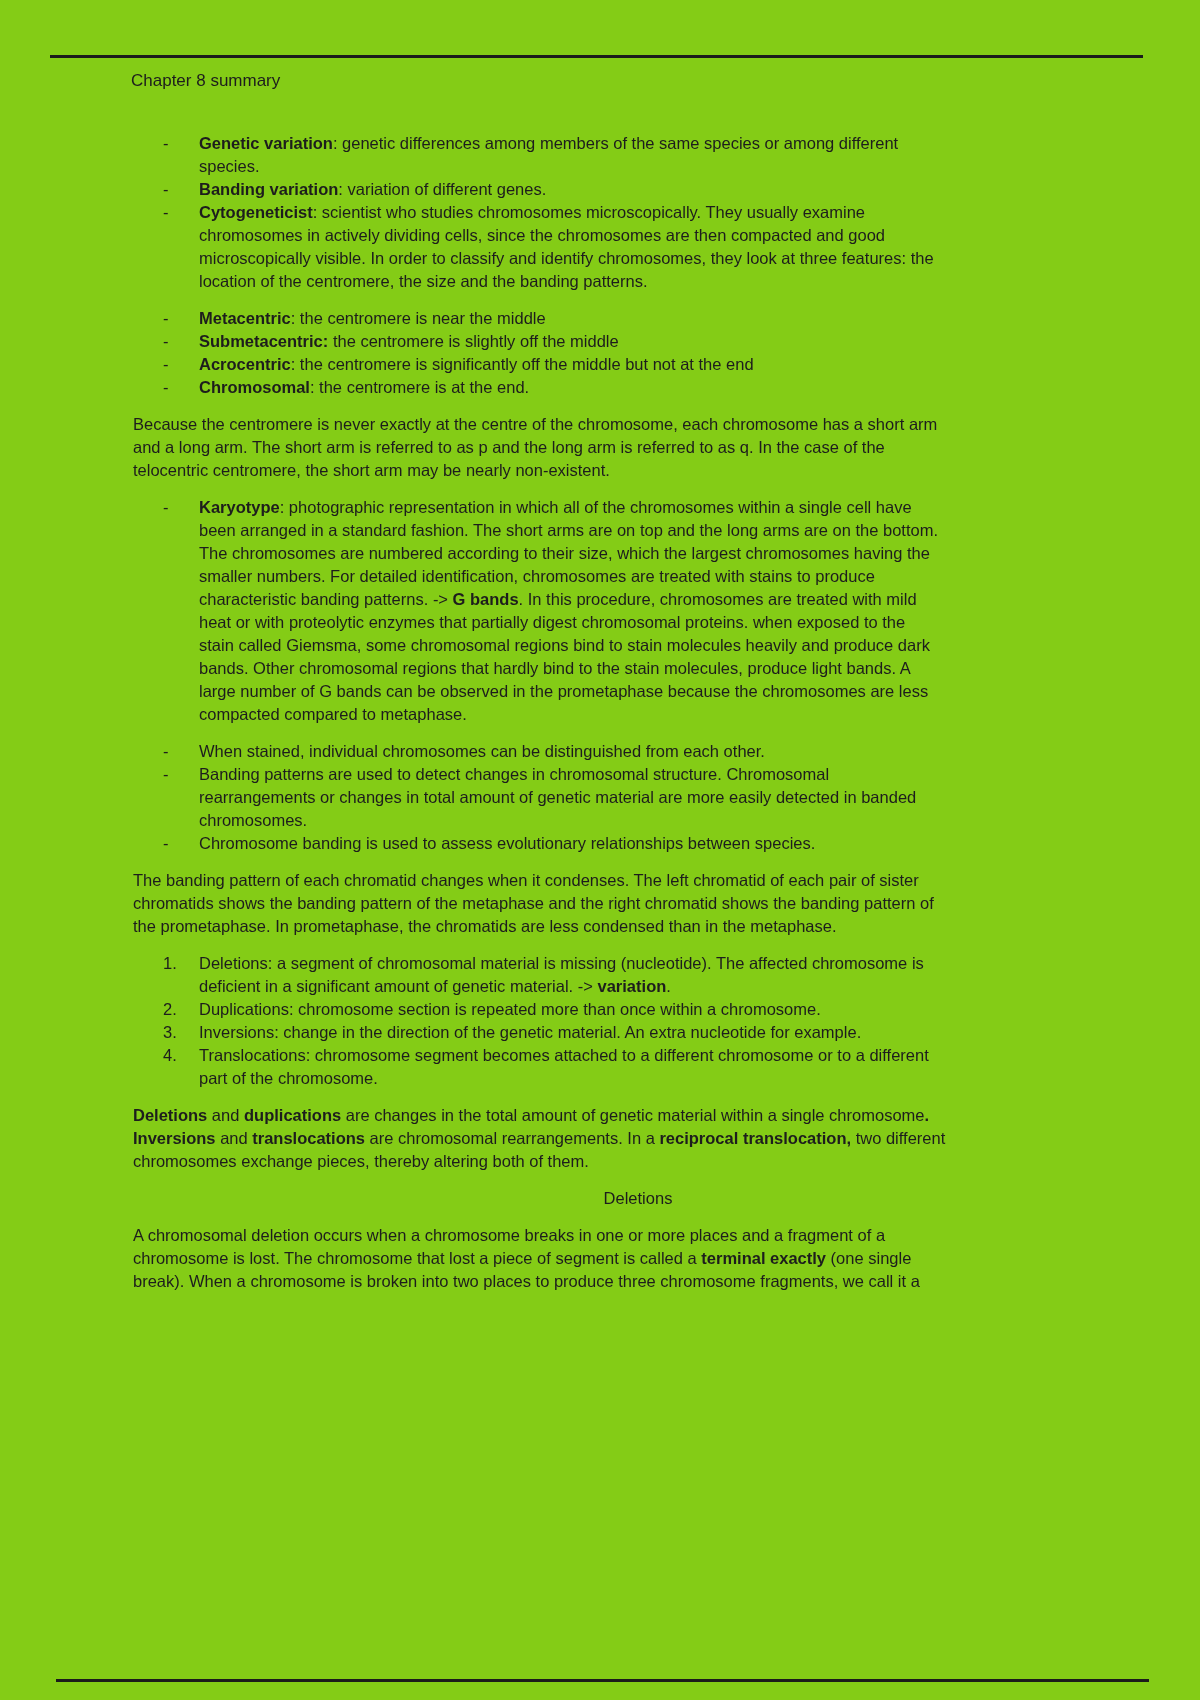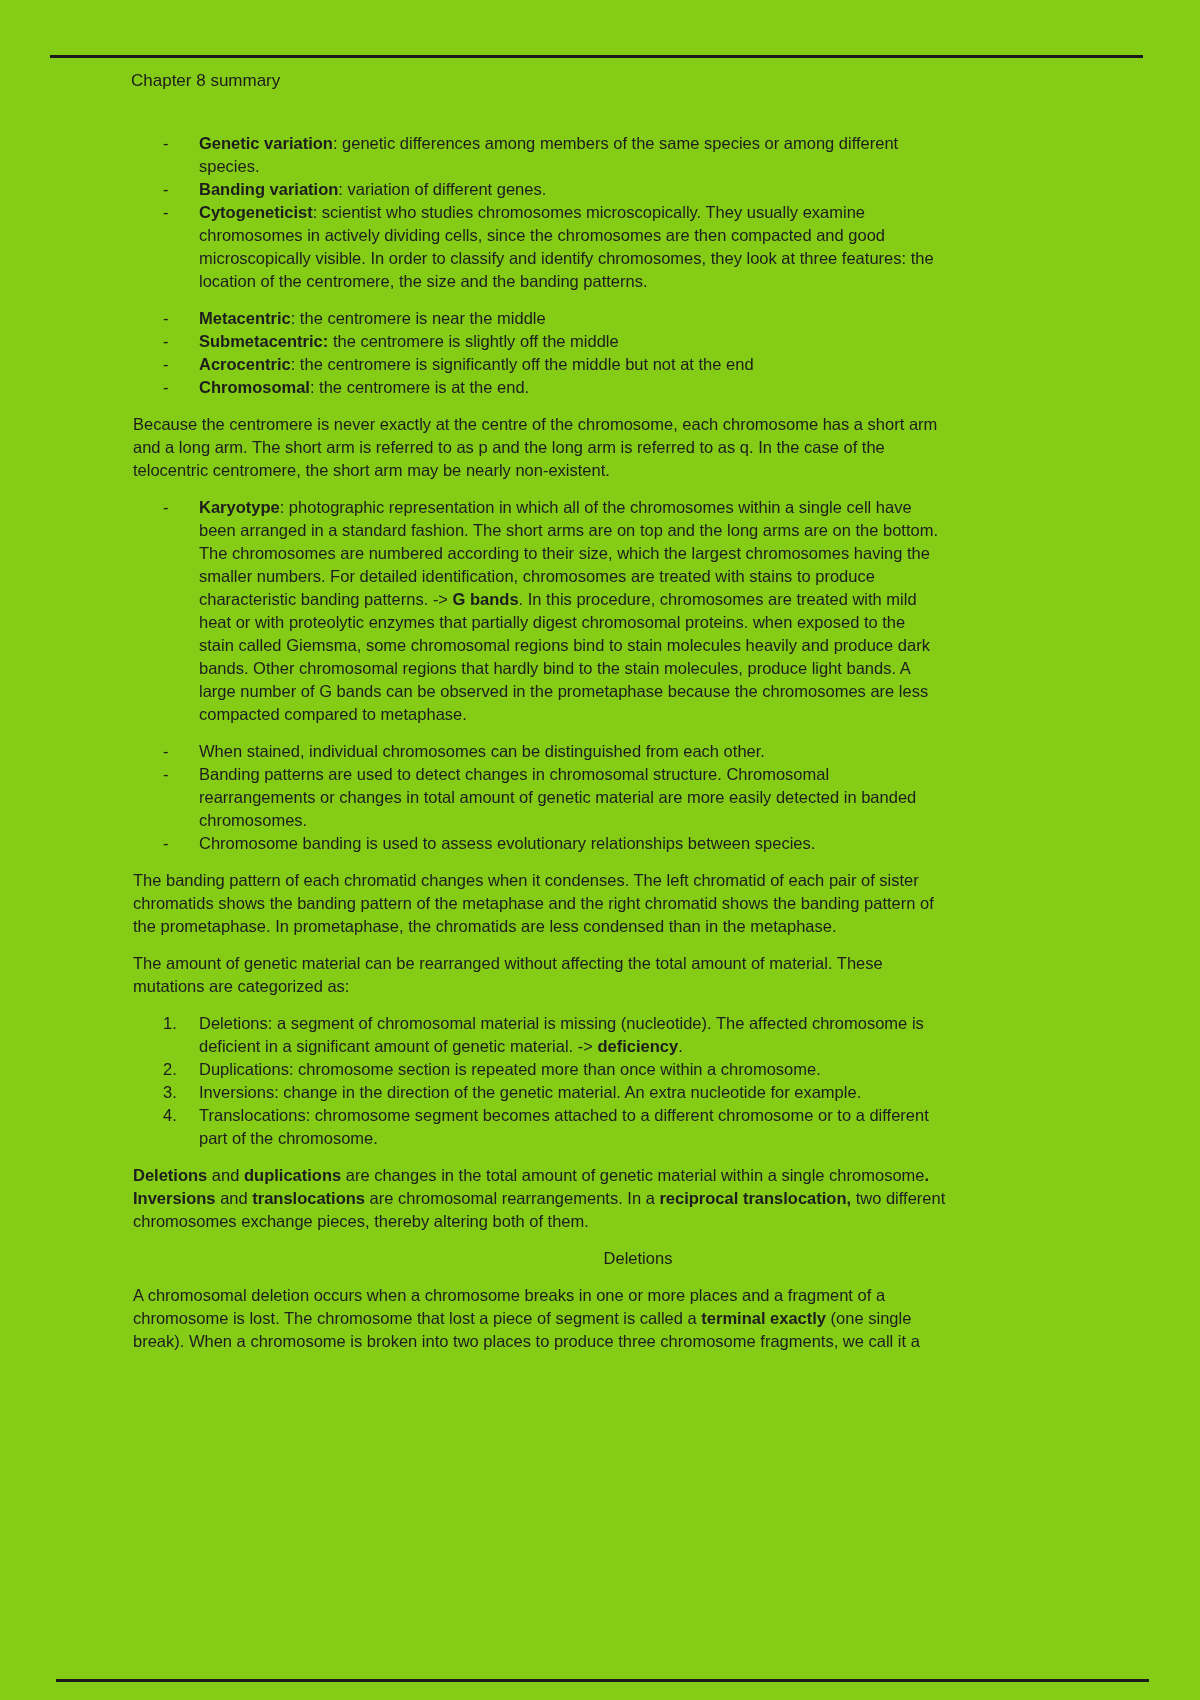--- a/index.html
+++ b/index.html
@@ -123,27 +123,25 @@
 chromosomes.</span></div>
         </div>
         <div class="li">
           <span class="marker">-</span>
           <div class="li-text"><span>Chromosome banding is used to assess evolutionary relationships between species.</span></div>
         </div>
       </div>
       <div class="block para"><span>The banding pattern of each chromatid changes when it condenses. The left chromatid of each pair of sister
 chromatids shows the banding pattern of the metaphase and the right chromatid shows the banding pattern of
 the prometaphase. In prometaphase, the chromatids are less condensed than in the metaphase.</span></div>
-      <div class="block para"><span>The amount of genetic material can be rearranged without affecting the total amount of material. These
-mutations are categorized as:</span></div>
       <div class="block list">
         <div class="li">
           <span class="marker">1.</span>
           <div class="li-text"><span>Deletions: a segment of chromosomal material is missing (nucleotide). The affected chromosome is
-deficient in a significant amount of genetic material. -&gt; </span><span class="b">deficiency</span><span>.</span></div>
+deficient in a significant amount of genetic material. -&gt; </span><span class="b">variation</span><span>.</span></div>
         </div>
         <div class="li">
           <span class="marker">2.</span>
           <div class="li-text"><span>Duplications: chromosome section is repeated more than once within a chromosome.</span></div>
         </div>
         <div class="li">
           <span class="marker">3.</span>
           <div class="li-text"><span>Inversions: change in the direction of the genetic material. An extra nucleotide for example.</span></div>
         </div>
         <div class="li">

